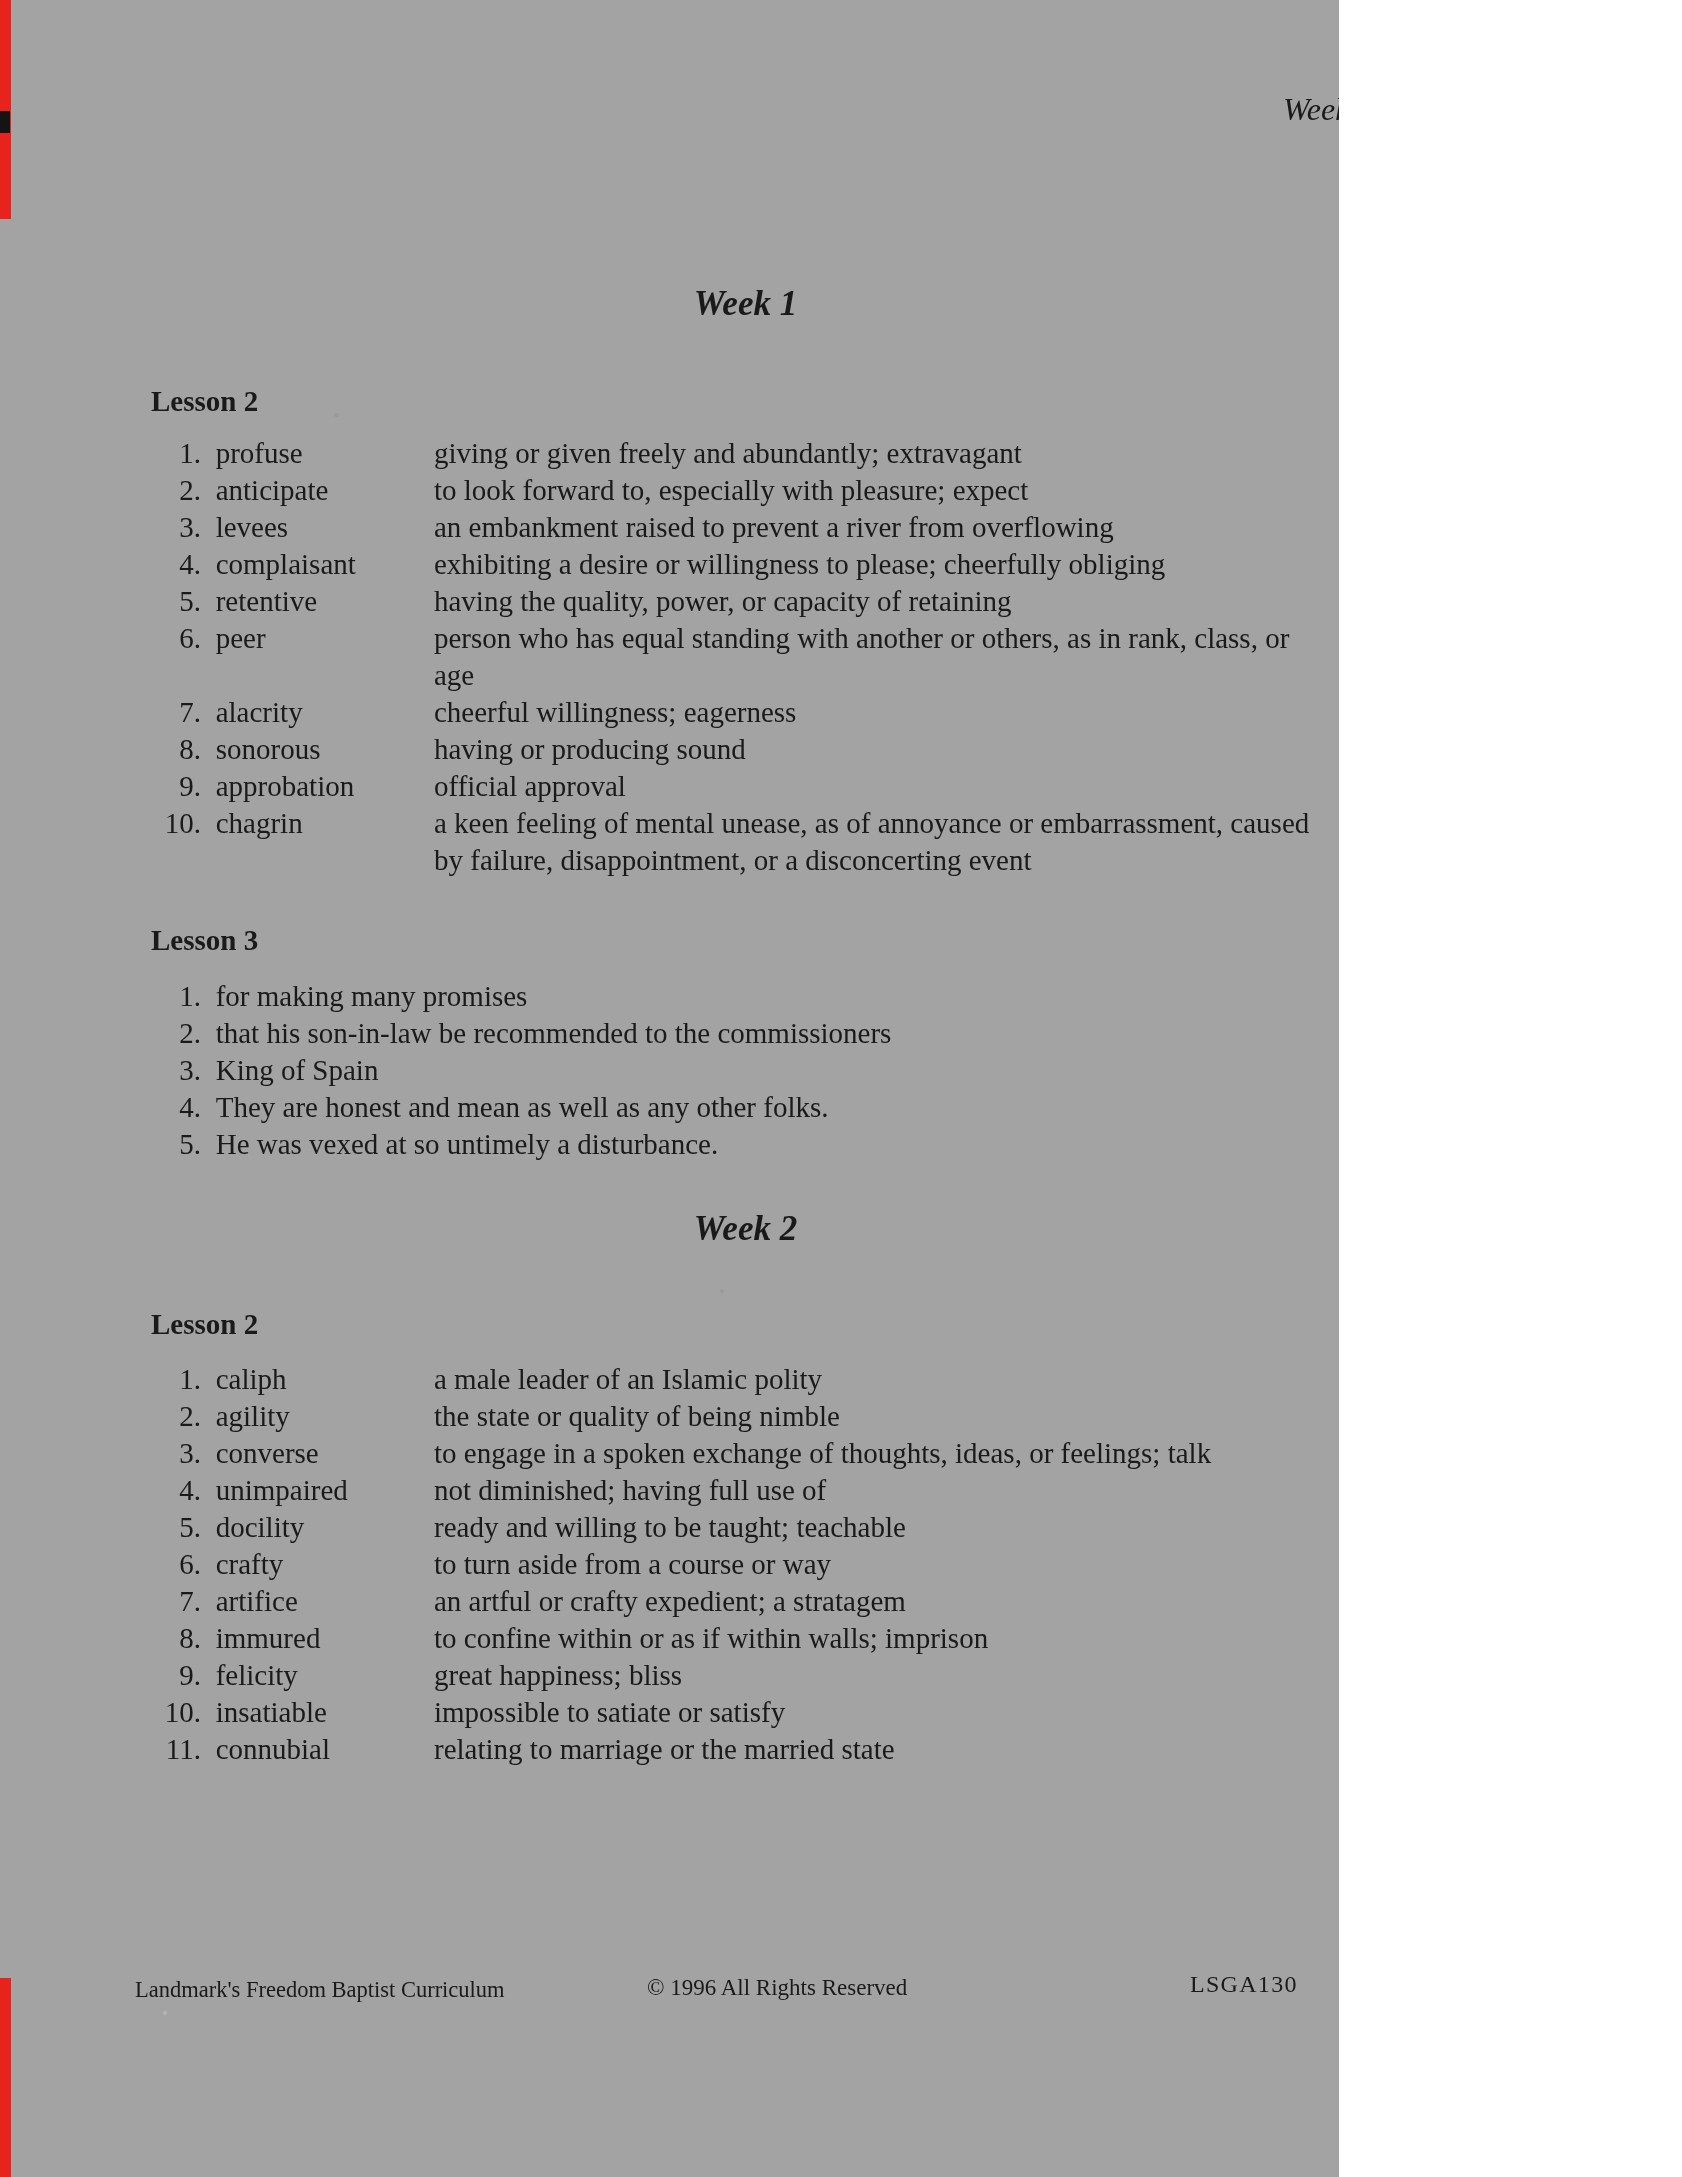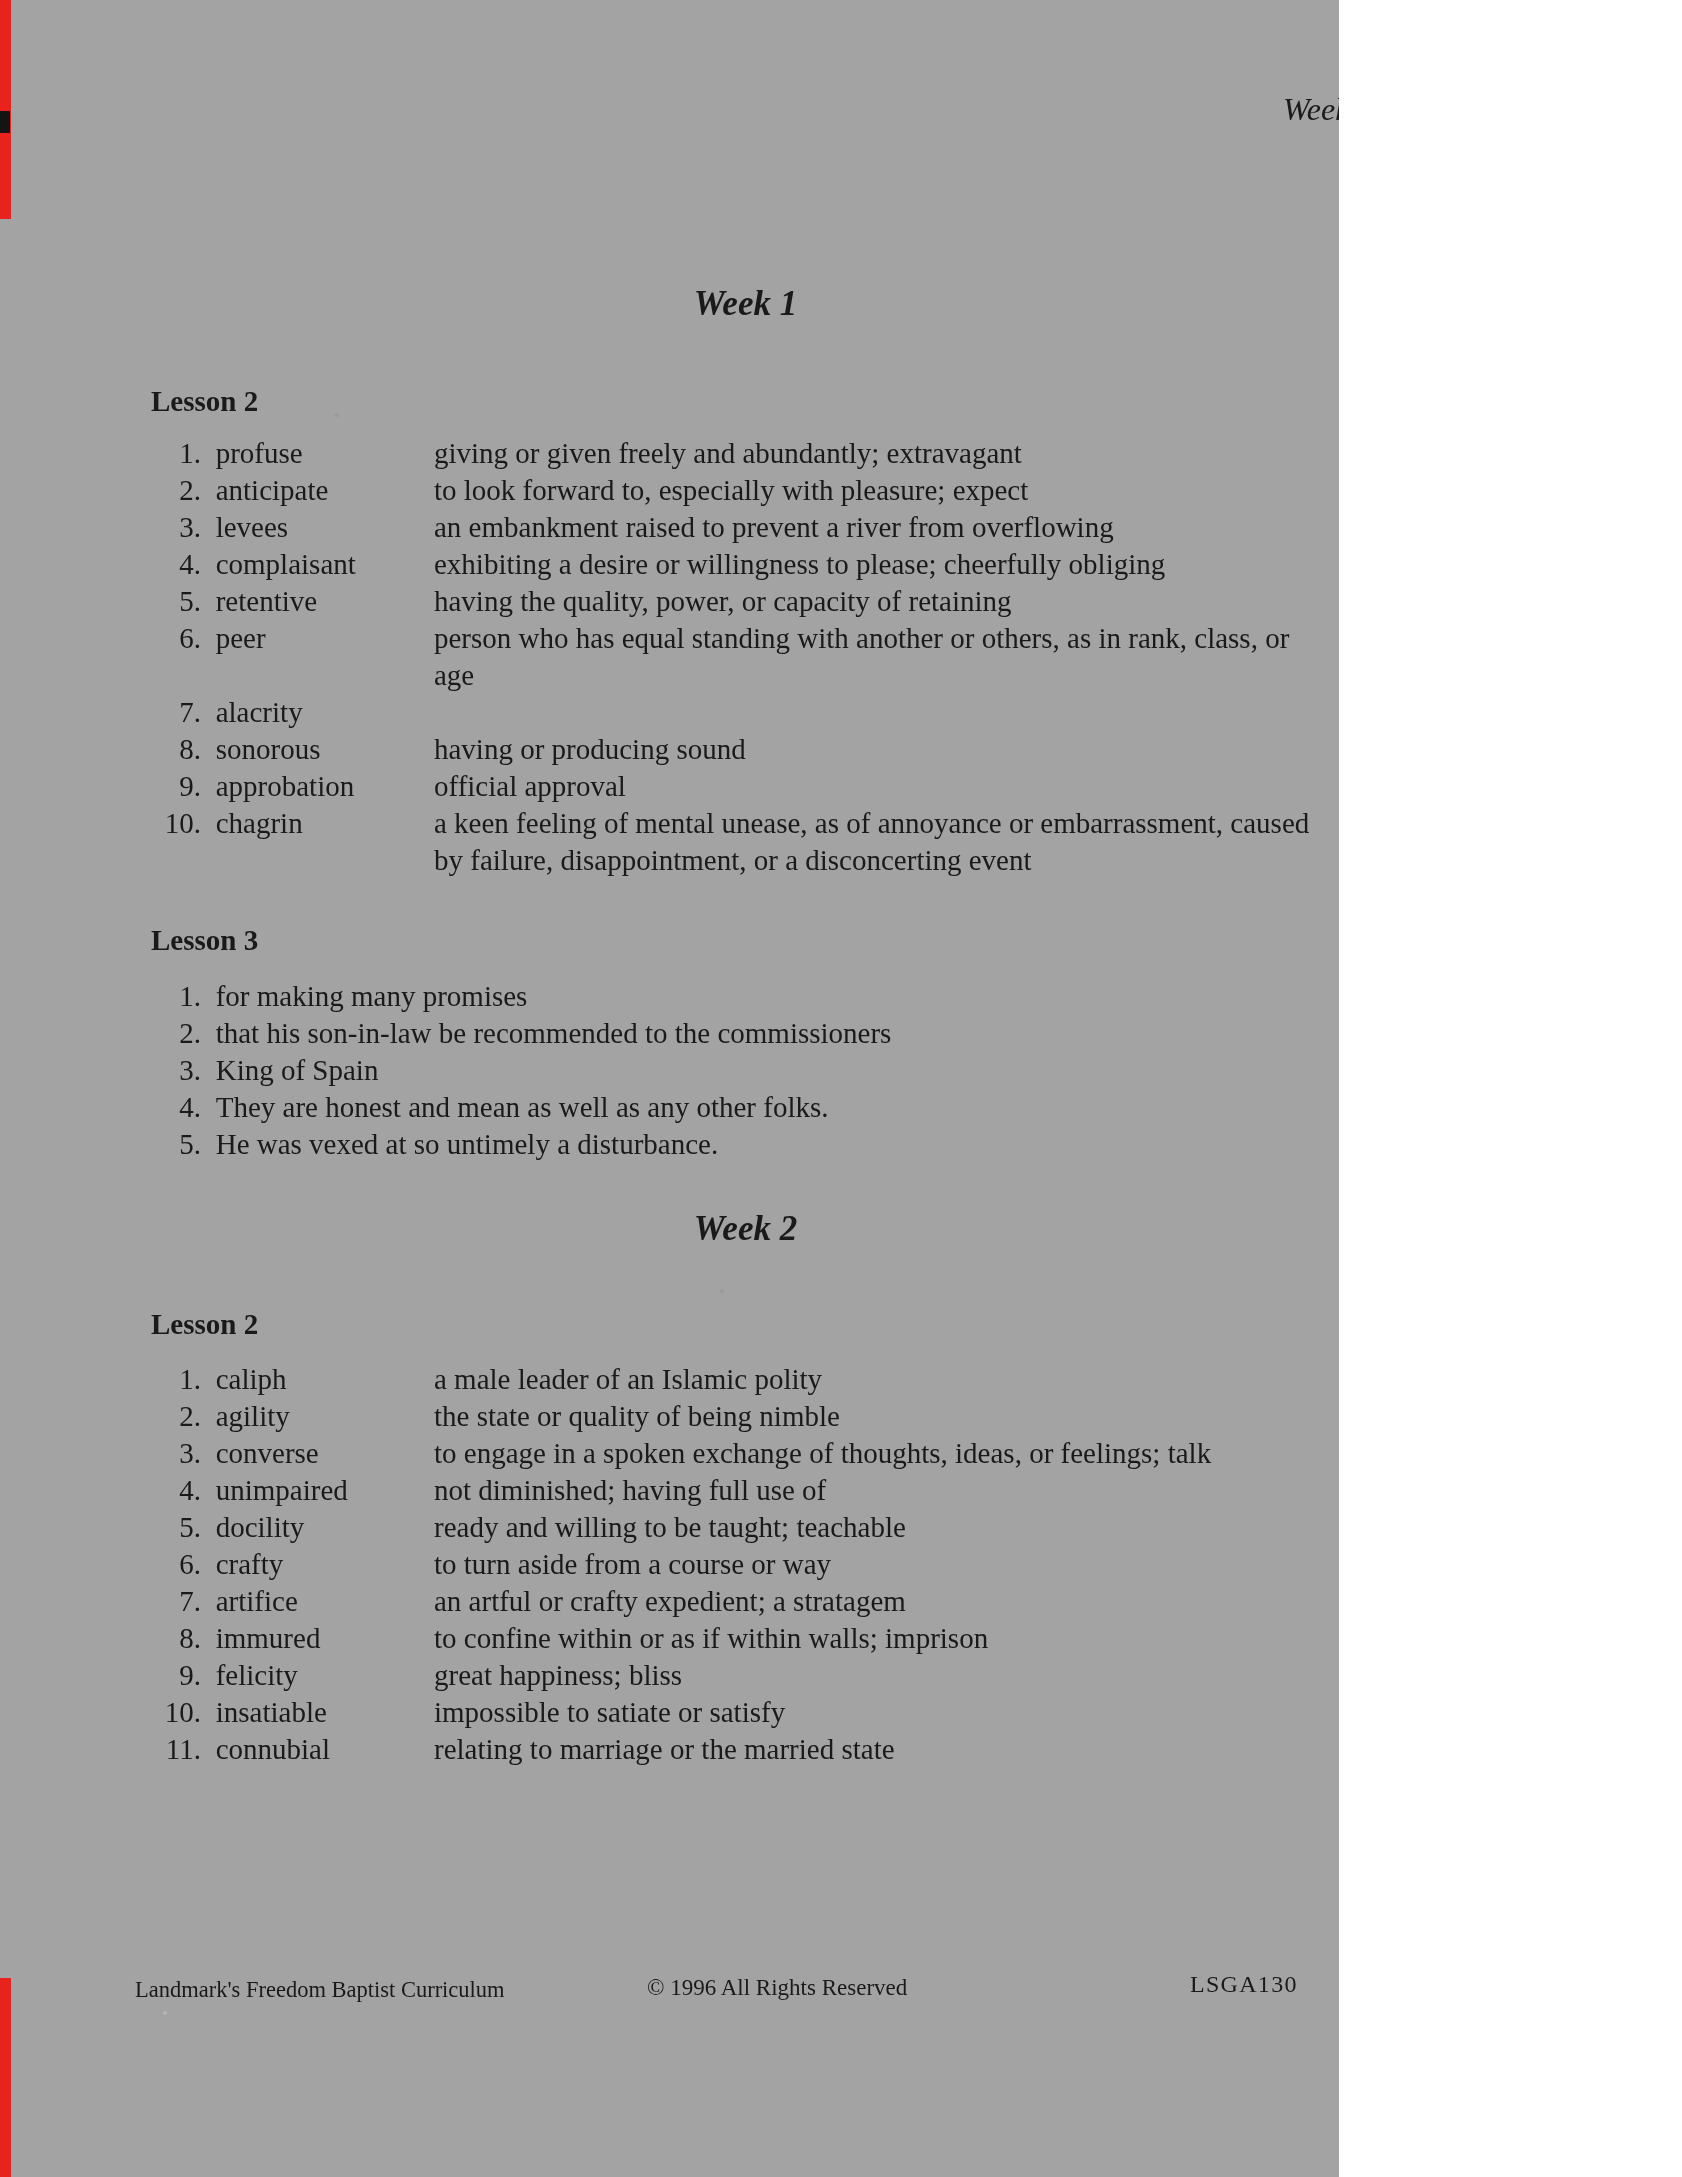--- a/index.html
+++ b/index.html
@@ -104,20 +104,21 @@
       </div>
     <div class="vrow">
         <span class="num">6.</span>
         <span class="term">peer</span>
         <span class="def">person who has equal standing with another or others, as in rank, class, or
 age</span>
       </div>
     <div class="vrow">
         <span class="num">7.</span>
         <span class="term">alacrity</span>
+        <span class="def">cheerful willingness; eagerness</span>
       </div>
     <div class="vrow">
         <span class="num">8.</span>
         <span class="term">sonorous</span>
         <span class="def">having or producing sound</span>
       </div>
     <div class="vrow">
         <span class="num">9.</span>
         <span class="term">approbation</span>
         <span class="def">official approval</span>

